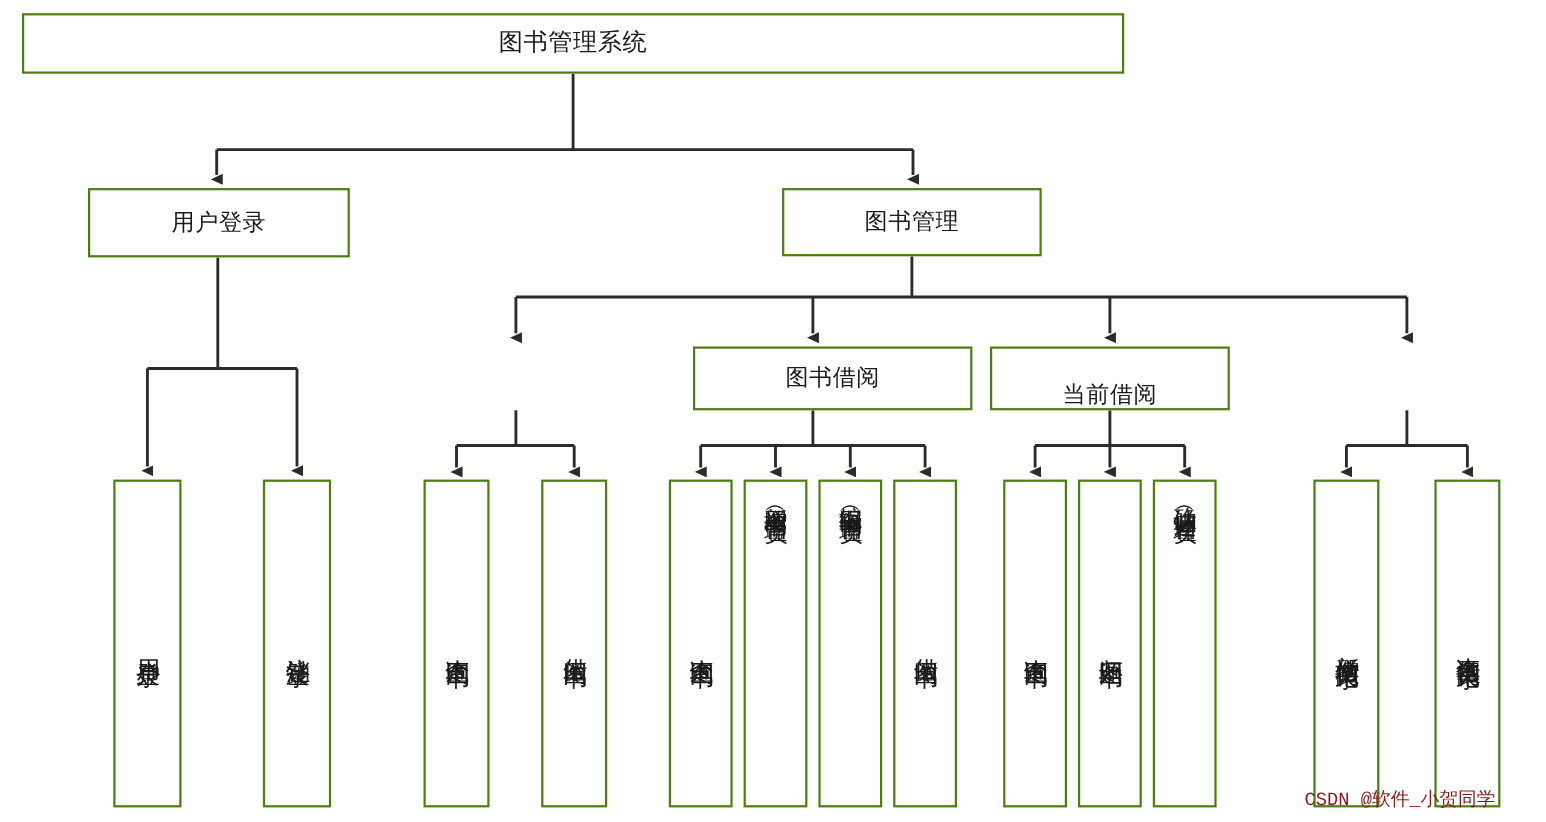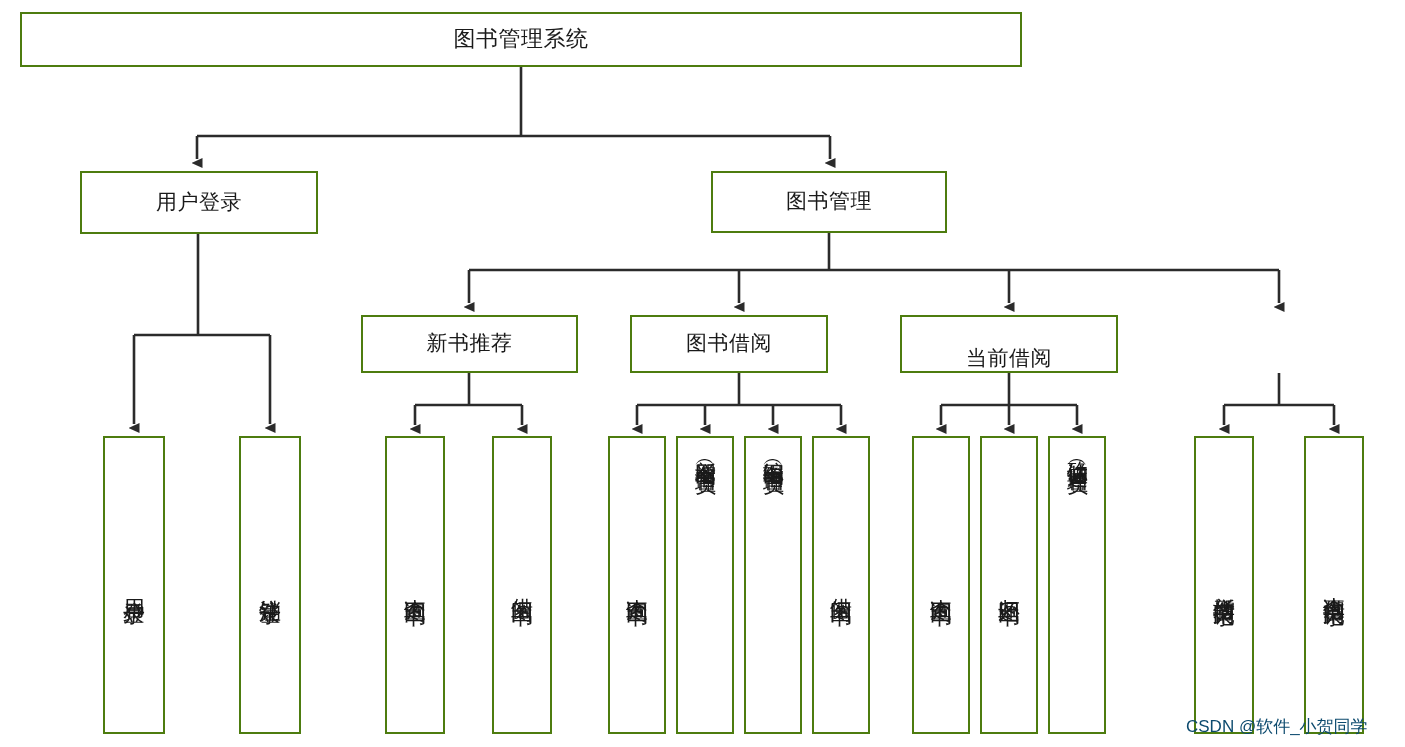--- a/index.html
+++ b/index.html
@@ -71,24 +71,24 @@
   
   .node.vert.center-text {
     align-items: center;
     padding-top: 0;
   }
   #watermark {
     position: absolute;
     left: 1186px;
     top: 715px;
     font-size: 17px;
-    color: #0c4a6e;
+    color: #7f1d1d;
     white-space: nowrap;
     z-index: 5;
-    font-family: Liberation Sans, sans-serif;
+    font-family: Liberation Mono, monospace;
   }
 </style>
 </head>
 <body>
 
 <div id="canvas">
 
   <svg id="wires" viewBox="0 0 1405 747" width="1405" height="747" xmlns="http://www.w3.org/2000/svg">
     <defs>
       <marker id="arrow" markerWidth="10" markerHeight="11" refX="1" refY="5.5" orient="auto" markerUnits="userSpaceOnUse">
@@ -143,24 +143,21 @@
     <span class="label">图书管理系统</span>
   </div>
 
   <div class="node horiz" style="left:80px; top:171px; width:238px; height:63px;">
     <span class="label">用户登录</span>
   </div>
   <div class="node horiz" style="left:711px; top:171px; width:236px; height:62px;">
     <span class="label">图书管理</span>
   </div>
 
-  <div class="node horiz" style="left:361px; top:315px; width:217px; height:58px;">
-    <span class="label">新书推荐</span>
-  </div>
-  <div class="node horiz" style="left:630px; top:315px; width:198px; height:58px;">
+  <div class="node horiz" style="left:630px; top:315px; width:254px; height:58px;">
     <span class="label">图书借阅</span>
   </div>
   <div class="node horiz" style="left:900px; top:315px; width:218px; height:58px;align-items:flex-end;">
     <span class="label">当前借阅</span>
   </div>
 
   <div class="node vert center-text" style="left:103px; top:436px; width:62px; height:298px;">
     <span class="label">用户登录</span>
   </div>
   <div class="node vert center-text" style="left:239px; top:436px; width:62px; height:298px;">

